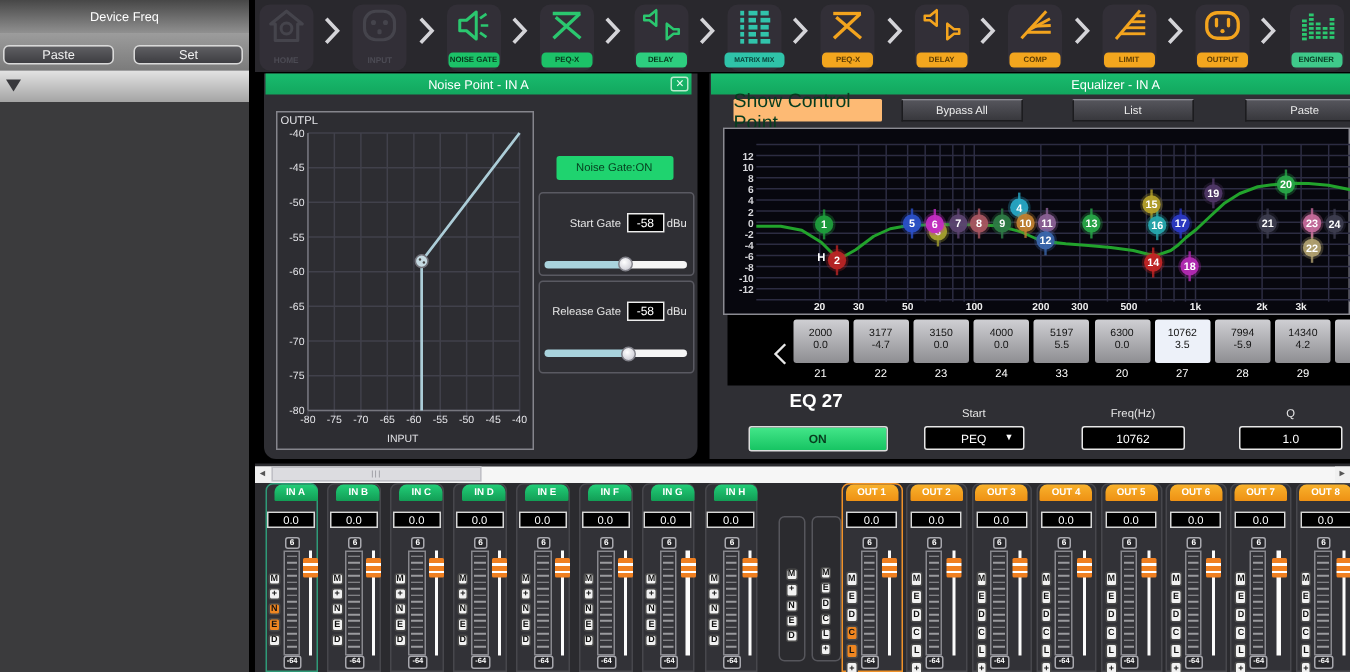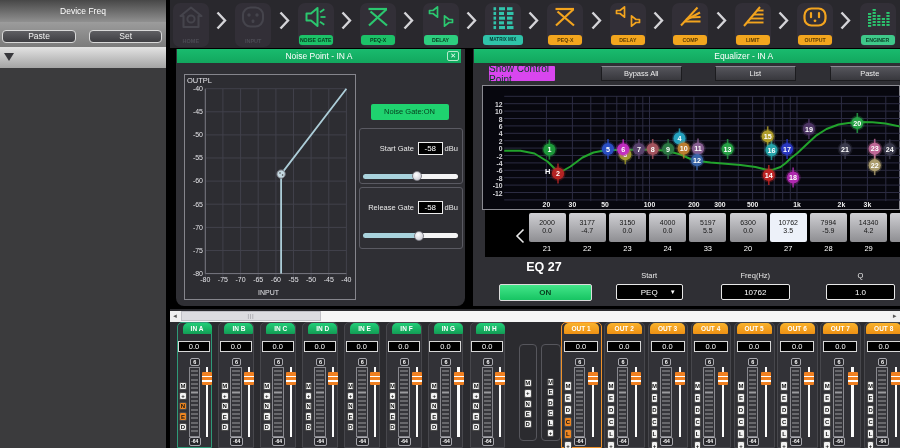--- a/index.html
+++ b/index.html
@@ -273,21 +273,21 @@
 <div style="left:362.5px;top:173.5px;width:95px;height:5px;background:linear-gradient(90deg,#a9d3dd 0,#a9d3dd 54px,#f5f5f5 54px);border-radius:2.5px;"></div>
 <div style="left:411.5px;top:171px;width:10px;height:10px;background:radial-gradient(circle at 40% 35%,#ffffff,#c2c2cc);border:1px solid #82828a;border-radius:50%;"></div>
 <div style="left:359px;top:187px;width:104px;height:62px;border:1px solid #5a5a62;border-radius:3px;"></div>
 <div style="left:360px;top:200.5px;width:56px;height:13.5px;color:#e8e8e8;font-size:7.5px;display:flex;align-items:center;justify-content:flex-end;padding-right:2px;">Release Gate</div>
 <div class="ctr" style="left:417.5px;top:200.5px;width:25.5px;height:13.5px;background:#000;border:1px solid #ededed;color:#fff;font-size:8px;">-58</div>
 <div style="left:444.5px;top:200.5px;width:18px;height:13.5px;color:#e8e8e8;font-size:7.5px;display:flex;align-items:center;">dBu</div>
 <div style="left:362.5px;top:233px;width:95px;height:5px;background:linear-gradient(90deg,#a9d3dd 0,#a9d3dd 56px,#f5f5f5 56px);border-radius:2.5px;"></div>
 <div style="left:413.5px;top:230.5px;width:10px;height:10px;background:radial-gradient(circle at 40% 35%,#ffffff,#c2c2cc);border:1px solid #82828a;border-radius:50%;"></div>
 <div style="left:473px;top:48.5px;width:427px;height:257.5px;background:#2f2f34;"></div>
 <div class="ctr gbar" style="left:473.5px;top:48.8px;width:426.5px;height:14.4px;font-size:8.5px;padding-left:114px;">Equalizer - IN A</div>
-<div class="ctr" style="left:489px;top:66px;width:66px;height:15.2px;background:#d946ef;border-radius:1px;color:#063c1e;font-size:10px;">Show Control Point</div>
+<div class="ctr" style="left:489px;top:66px;width:99px;height:15.2px;background:#fdba74;border-radius:1px;color:#063c1e;font-size:13px;">Show Control Point</div>
 <div class="ctr" style="left:601px;top:66px;width:80.5px;height:15.2px;background:linear-gradient(180deg,#55555c,#38383d);border:1px solid #1c1c1f;border-top-color:#8a8a92;color:#ededed;font-size:7.5px;">Bypass All</div>
 <div class="ctr" style="left:715px;top:66px;width:80.5px;height:15.2px;background:linear-gradient(180deg,#55555c,#38383d);border:1px solid #1c1c1f;border-top-color:#8a8a92;color:#ededed;font-size:7.5px;">List</div>
 <div class="ctr" style="left:829.5px;top:66px;width:80.5px;height:15.2px;background:linear-gradient(180deg,#55555c,#38383d);border:1px solid #1c1c1f;border-top-color:#8a8a92;color:#ededed;font-size:7.5px;">Paste</div>
 <div style="left:481.5px;top:84.5px;width:418.5px;height:125px;border:1px solid #8b8b92;background:#07070e;overflow:hidden;"></div>
 <div style="left:481.5px;top:84.5px;width:418.5px;height:125px;">
     <svg width="418.5" height="125" viewBox="0 0 418.5 125" style="position:absolute;left:0;top:0;">
       <line x1="22.2" y1="11.3" x2="418.5" y2="11.3" stroke="#2c2c42" stroke-width="1"></line>
       <line x1="22.2" y1="18.7" x2="418.5" y2="18.7" stroke="#2c2c42" stroke-width="1"></line>
       <line x1="22.2" y1="26.1" x2="418.5" y2="26.1" stroke="#2c2c42" stroke-width="1"></line>
       <line x1="22.2" y1="33.5" x2="418.5" y2="33.5" stroke="#2c2c42" stroke-width="1"></line>

